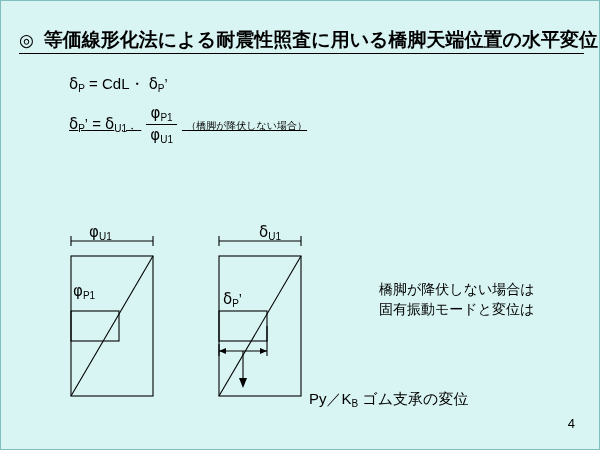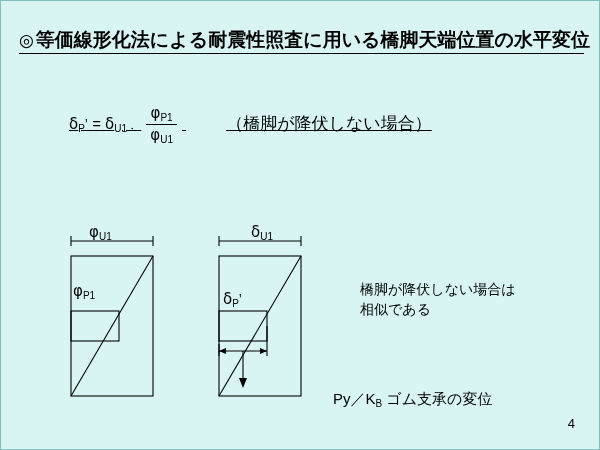--- a/index.html
+++ b/index.html
@@ -36,20 +36,21 @@
     color: #000000;
     margin-right: 2px;
     line-height: 1;
   }
   #title-text {
     font-size: 19px;
     font-weight: bold;
     color: #000000;
     letter-spacing: 0px;
     white-space: nowrap;
+    margin-left: 8px;
   }
   #title-underline {
     position: absolute;
     left: 18px;
     top: 52px;
     width: 565px;
     height: 1px;
     background: #000000;
   }
   
@@ -84,62 +85,60 @@
     padding: 0 4px 1px 4px;
     font-size: 14px;
   }
   .frac .den {
     display: block;
     border-top: 1.3px solid #000;
     padding: 1px 4px 0 4px;
     font-size: 14px;
   }
   .note {
-    font-size: 17px;
-    margin-left: 40px;
+    font-size: 10px;
   }
   #eq1 { left: 68px; top: 74px; }
   #eq2 { left: 68px; top: 104px; text-decoration: underline; }
   #eq3 { left: 68px; top: 158px; }
   
   #diagram {
     position: absolute;
     left: 0;
     top: 215px;
     width: 600px;
     height: 215px;
   }
   .dlabel {
     position: absolute;
     font-size: 13px;
     color: #000000;
     white-space: nowrap;
   }
   #lbl-phiu1 { left: 88px; top: 222px; }
-  #lbl-du1   { left: 250px; top: 222px; }
+  #lbl-du1   { left: 258px; top: 222px; }
   #lbl-phip1 { left: 72px;  top: 281px; }
   #lbl-dp    { left: 222px; top: 289px; }
   
   #right-text {
     position: absolute;
-    left: 359px;
+    left: 378px;
     top: 278px;
     font-size: 14px;
     color: #000000;
     line-height: 1.45;
     white-space: nowrap;
   }
   #bottom-note {
     position: absolute;
     left: 308px;
     top: 389px;
     font-size: 15px;
     color: #000000;
     white-space: nowrap;
-    margin-left: 24px;
   }
   
   #page-num {
     position: absolute;
     right: 24px;
     bottom: 18px;
     font-size: 13px;
     color: #000000;
   }
 </style>
@@ -147,20 +146,25 @@
 <body>
 
 <div id="slide">
 
   <div id="title-row">
     <span id="title-bullet" class="sym">◎</span>
     <span id="title-text">等価線形化法による耐震性照査に用いる橋脚天端位置の水平変位</span>
   </div>
   <div id="title-underline"></div>
 
+  <div class="eq" id="eq1">
+    <span class="sym">δ</span><span class="sub">P</span>
+    <span>= CdL・</span>
+    <span class="sym">δ</span><span class="sub">P</span><span class="prime">’</span>
+  </div>
 
   <div class="eq" id="eq2">
     <span class="sym">δ</span><span class="sub">P</span><span class="prime">’</span>
     <span>=</span>
     <span class="sym">δ</span><span class="sub">U1</span><span class="sub">・</span>
     <span class="frac">
       <span class="num"><span class="sym">φ</span><span class="sub">P1</span></span>
       <span class="den"><span class="sym">φ</span><span class="sub">U1</span></span>
     </span>
     <span class="note">（橋脚が降伏しない場合）</span>
@@ -212,21 +216,21 @@
       <polygon points="218,135 225,132 225,138" fill="#000000" stroke="none"></polygon>
       <polygon points="266,135 259,132 259,138" fill="#000000" stroke="none"></polygon>
 
       <line x1="242" y1="135" x2="242" y2="168"></line>
       <polygon points="242,172 238,162 246,162" fill="#000000" stroke="none"></polygon>
     </g>
   </svg>
 
   <div id="right-text">
     <div>橋脚が降伏しない場合は</div>
-    <div>相似である</div>
+    <div>固有振動モードと変位は</div>
   </div>
 
   <div id="bottom-note">
     <span>Py／K</span><span class="sub">B</span><span> ゴム支承の変位</span>
   </div>
 
   <div id="page-num">4</div>
 
 </div>
 

